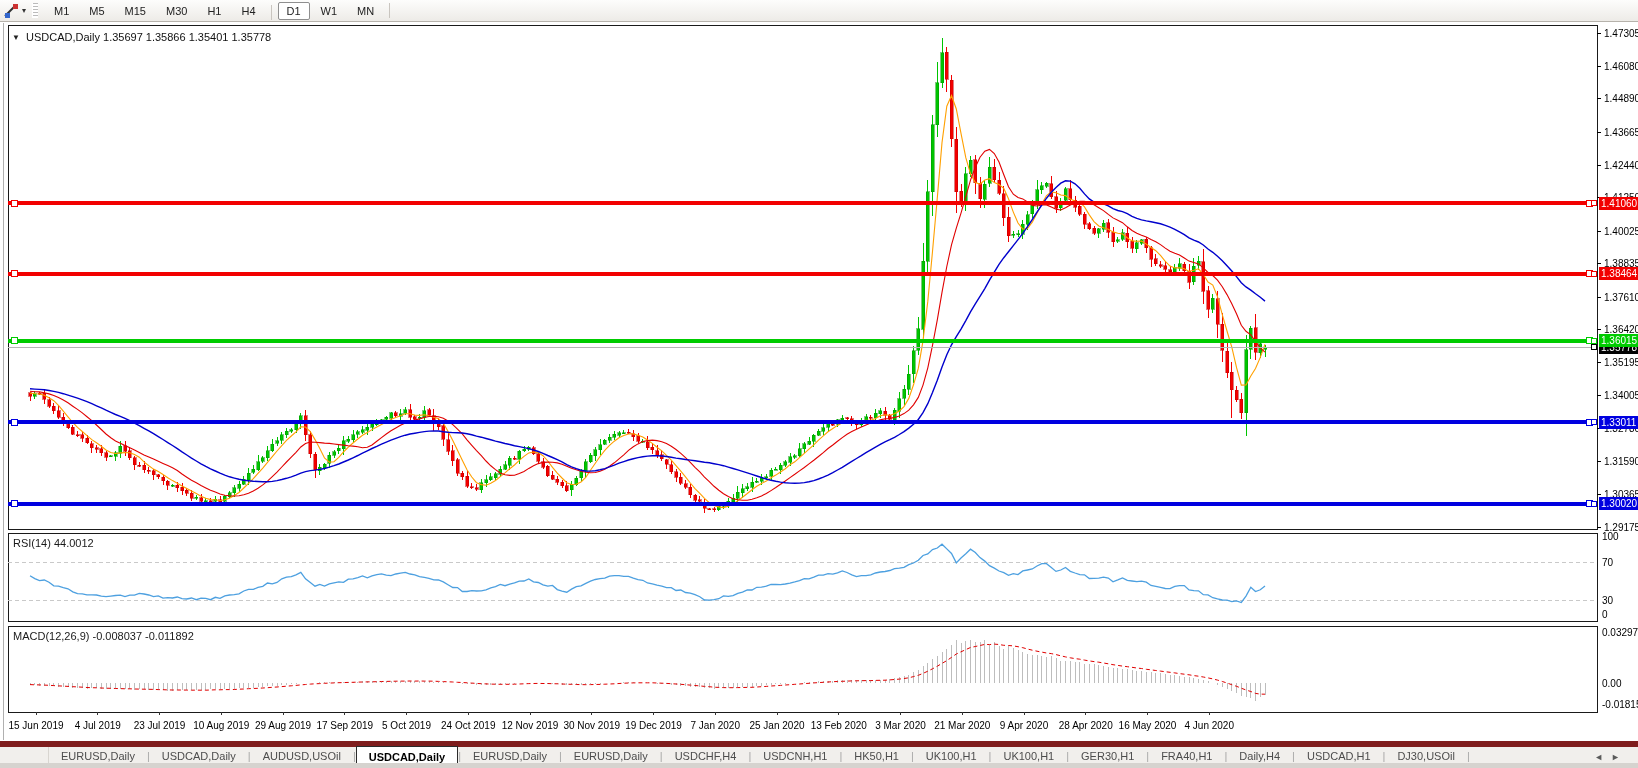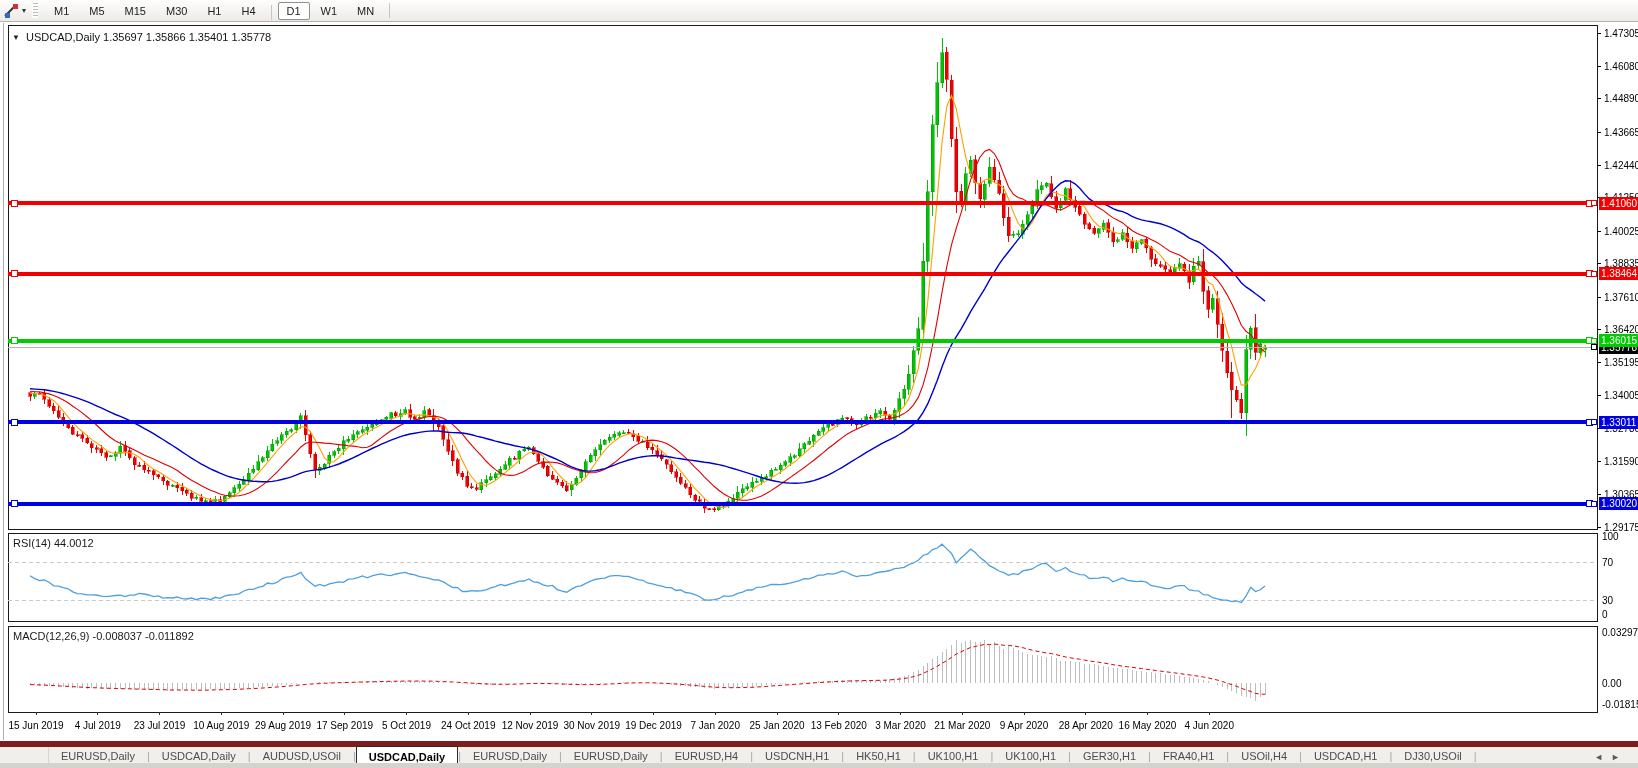--- a/index.html
+++ b/index.html
@@ -1027,35 +1027,35 @@
         <span class="tab">USDCAD,Daily</span>
         <span class="tab-sep">|</span>
         <span class="tab">AUDUSD,USOil</span>
         <span class="tab-sep">|</span>
         <span class="tab active">USDCAD,Daily</span>
         <span class="tab-sep">|</span>
         <span class="tab">EURUSD,Daily</span>
         <span class="tab-sep">|</span>
         <span class="tab">EURUSD,Daily</span>
         <span class="tab-sep">|</span>
-        <span class="tab">EURUSD,H4</span>
+        <span class="tab">USDCHF,H4</span>
         <span class="tab-sep">|</span>
         <span class="tab">USDCNH,H1</span>
         <span class="tab-sep">|</span>
         <span class="tab">HK50,H1</span>
         <span class="tab-sep">|</span>
         <span class="tab">UK100,H1</span>
         <span class="tab-sep">|</span>
         <span class="tab">UK100,H1</span>
         <span class="tab-sep">|</span>
         <span class="tab">GER30,H1</span>
         <span class="tab-sep">|</span>
         <span class="tab">FRA40,H1</span>
         <span class="tab-sep">|</span>
-        <span class="tab">USOil,H4</span>
+        <span class="tab">Daily,H4</span>
         <span class="tab-sep">|</span>
         <span class="tab">USDCAD,H1</span>
         <span class="tab-sep">|</span>
         <span class="tab">DJ30,USOil</span>
         <span class="tab-sep">|</span>
       </span>
   <span class="tab-scroll">
     <span>◄</span><span>►</span>
   </span>
 </div>

